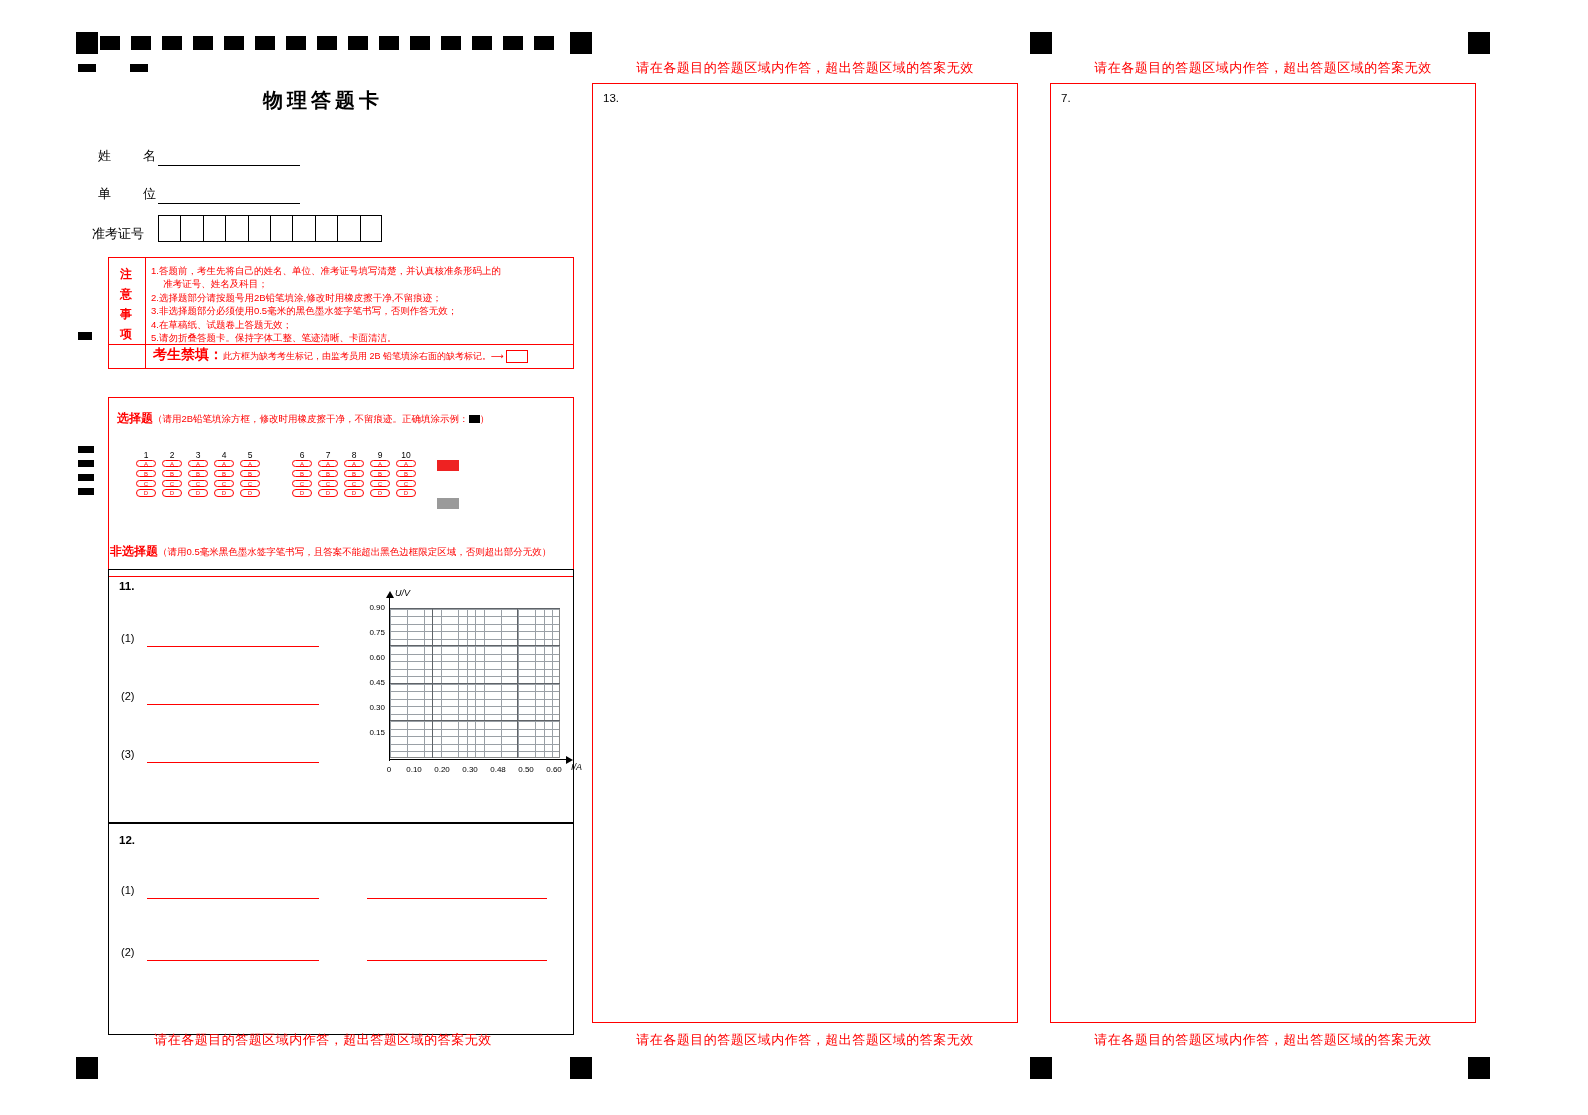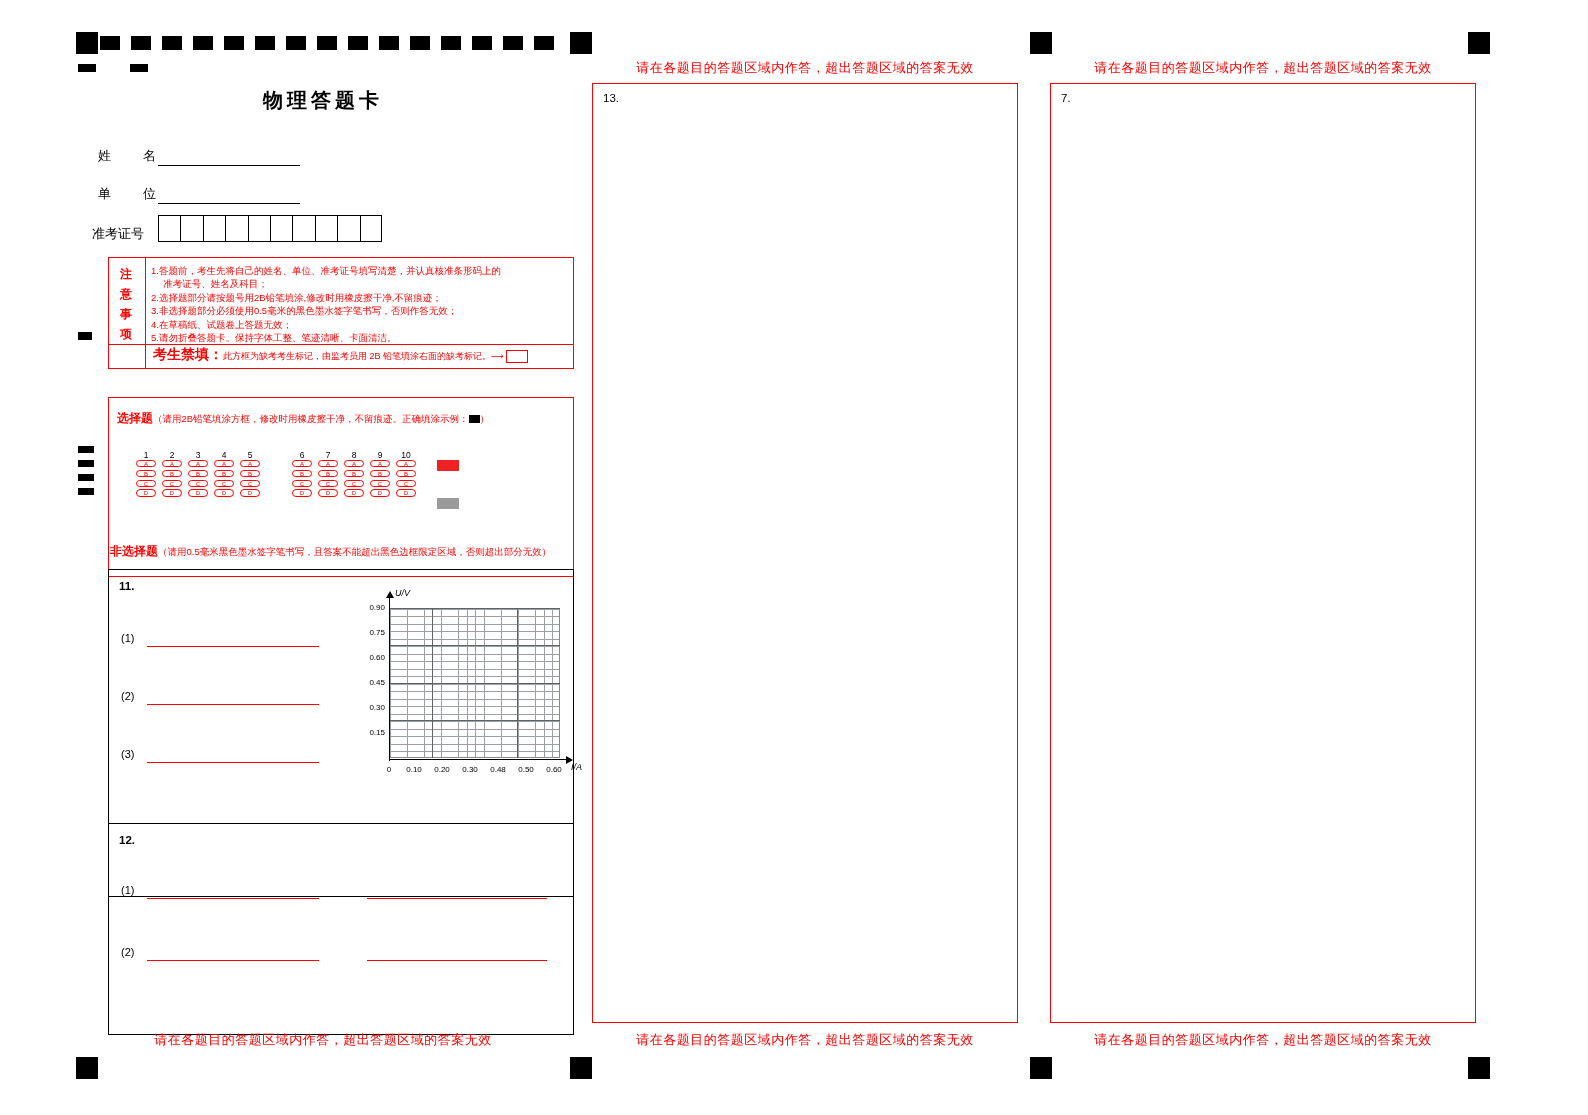--- a/index.html
+++ b/index.html
@@ -229,21 +229,21 @@
       </div>
 
       <div class="swatch" style="left:328px;top:62px;background:#ee2222;"></div>
       <div class="swatch" style="left:328px;top:100px;background:#9a9a9a;"></div>
     </div>
 
     <div class="sec-title" style="left:34px;top:488px;text-align:center;">
       <span style="font-weight:bold;font-size:12px;">非选择题</span><span>（请用0.5毫米黑色墨水签字笔书写，且答案不能超出黑色边框限定区域，否则超出部分无效）</span>
     </div>
 
-    <div class="qbox" style="left:32px;top:514px;width:466px;height:328px;">
+    <div class="qbox" style="left:32px;top:514px;width:466px;height:254px;">
       <div class="qnum" style="left:10px;top:10px;">11.</div>
 
       <div class="sub" style="left:12px;top:62px;">(1)</div>
       <div class="ansline" style="left:38px;top:76px;width:172px;"></div>
 
       <div class="sub" style="left:12px;top:120px;">(2)</div>
       <div class="ansline" style="left:38px;top:134px;width:172px;"></div>
 
       <div class="sub" style="left:12px;top:178px;">(3)</div>
       <div class="ansline" style="left:38px;top:192px;width:172px;"></div>

